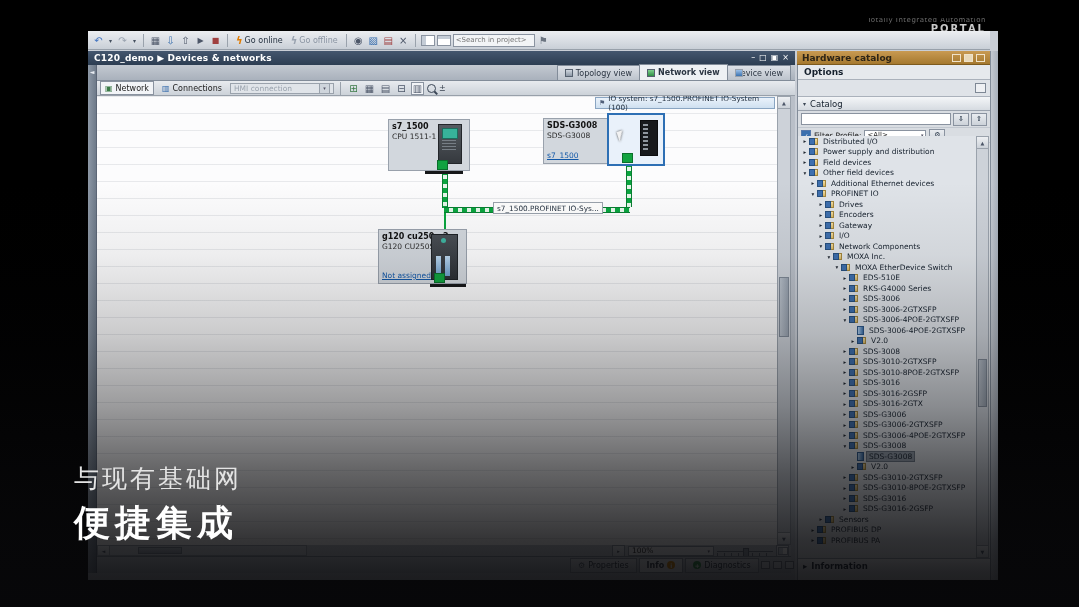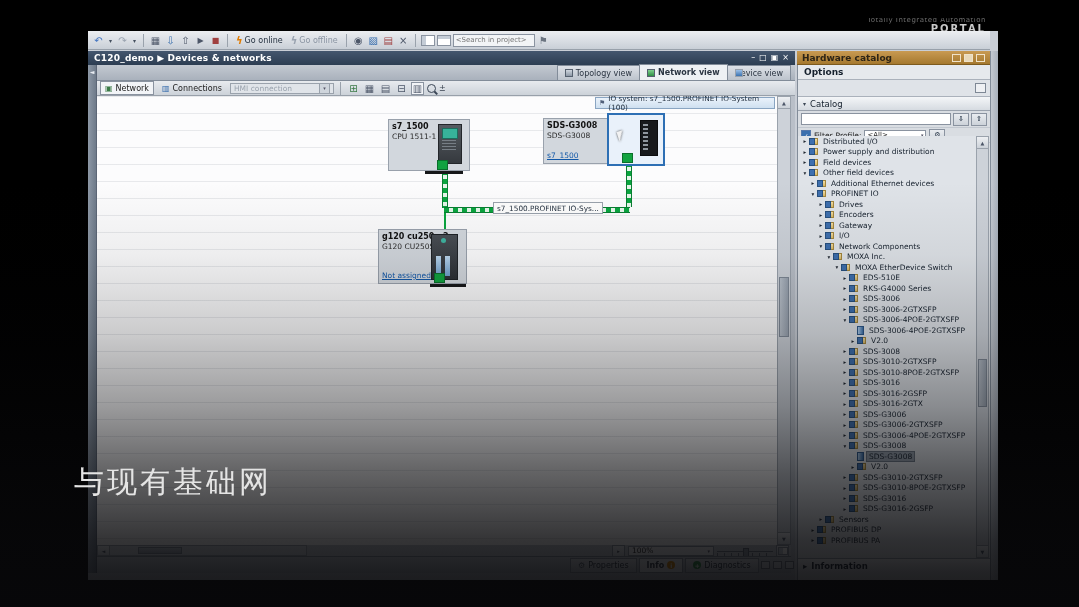--- a/index.html
+++ b/index.html
@@ -152,21 +152,21 @@
   .tlabel.sel{background:#9aa5b2;outline:1px solid #6f7a88;}
   .tscroll{position:absolute;right:1px;top:71px;width:13px;bottom:22px;background:#cdd2d9;border:1px solid #9aa2ac;box-sizing:border-box;}
   .pinfo{position:absolute;left:0;right:0;bottom:7px;height:15px;background:linear-gradient(#f4f6f8,#d6dbe1);border-top:1px solid #9aa2ad;
          display:flex;align-items:center;gap:4px;font-size:8.5px;font-weight:bold;color:#15202d;padding:0 5px;box-sizing:border-box;}
   .rstrip{position:absolute;right:0;top:33px;width:8px;bottom:0;background:linear-gradient(90deg,#c3c9d1,#a9b1bc);border-left:1px solid #828c99;box-sizing:border-box;}
 
   
   .shade{position:absolute;inset:0;pointer-events:none;z-index:20;
          background:linear-gradient(180deg,rgba(0,0,0,0) 30%,rgba(8,8,10,0.06) 42%,rgba(8,8,10,0.2) 55%,rgba(8,8,10,0.4) 67%,rgba(8,8,10,0.63) 78%,rgba(8,8,10,0.82) 89%,rgba(8,8,10,0.9) 97%);}
   .cap{position:absolute;left:74px;top:462px;z-index:30;}
-  .cap .l1{font-size:30px;color:#e4e4e4;letter-spacing:3px;text-align:center;}
+  .cap .l1{font-size:25px;color:#e4e4e4;letter-spacing:3px;text-align:center;}
   .cap .l2{font-size:36px;color:#fff;font-weight:bold;letter-spacing:5px;margin-top:4px;}
 </style>
 </head>
 <body>
 
 <div class="stage">
   <div class="app">
 
     <div class="brand">
       <span class="b1">Totally Integrated Automation</span>
@@ -598,14 +598,15 @@
         <span>Information</span>
       </div>
     </div>
 
     <div class="rstrip"></div>
   </div>
 
   <div class="shade"></div>
   <div class="cap">
     <div class="l1">与现有基础网</div>
+    <div class="l2">便捷集成</div>
   </div>
 </div>
 
 </body></html>

